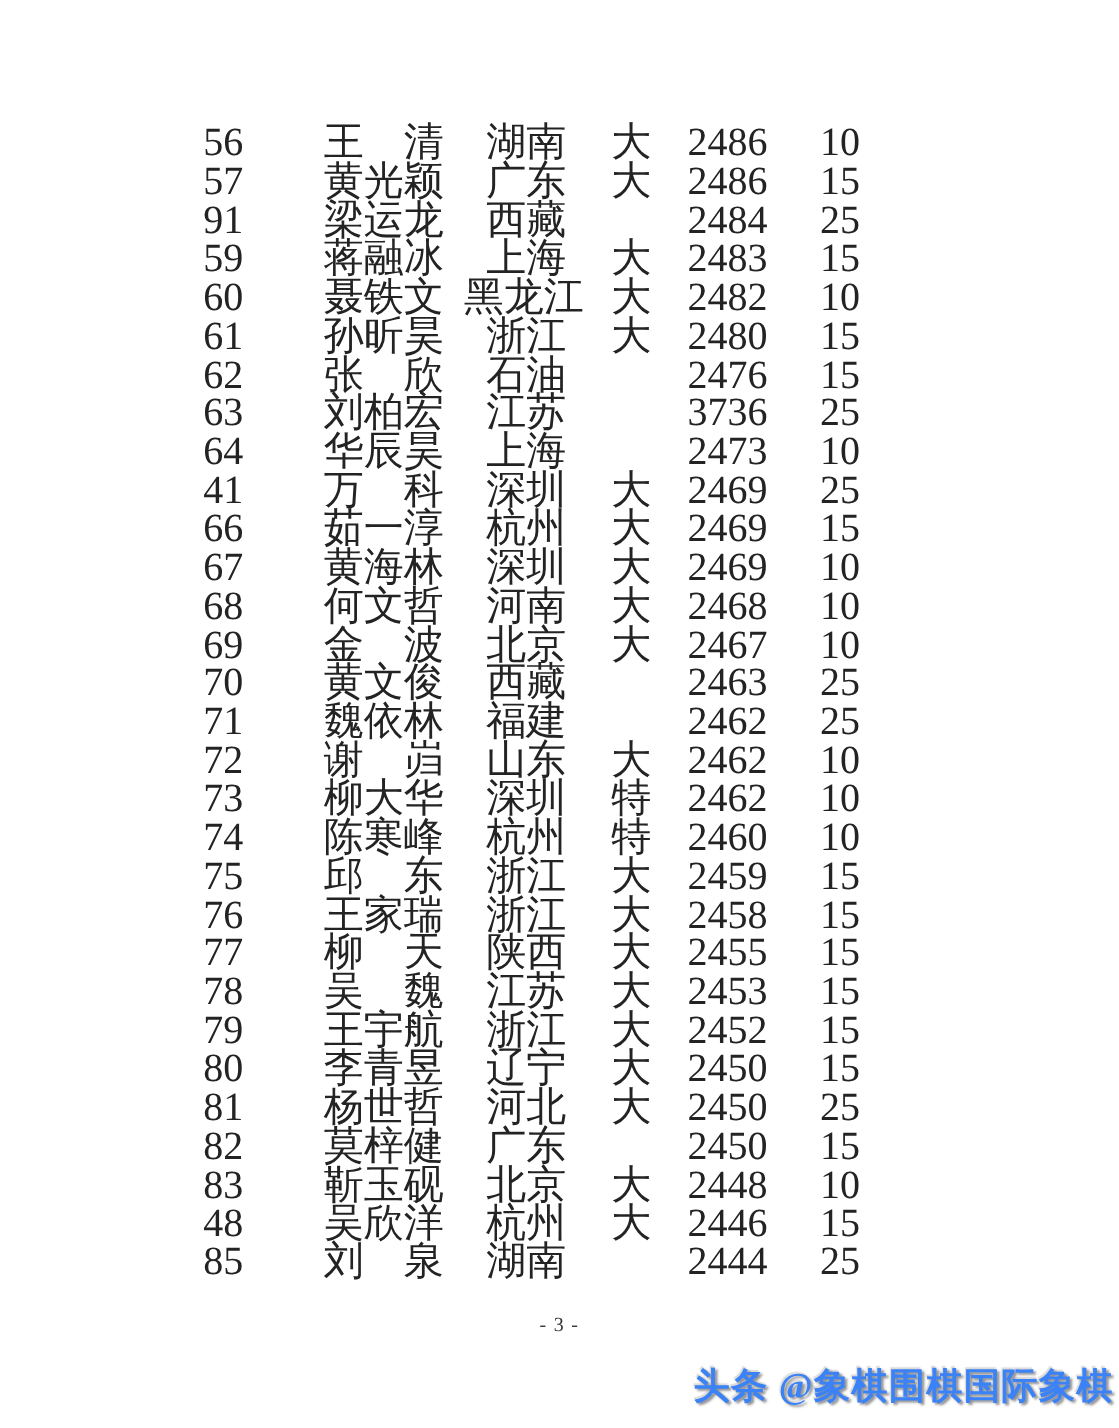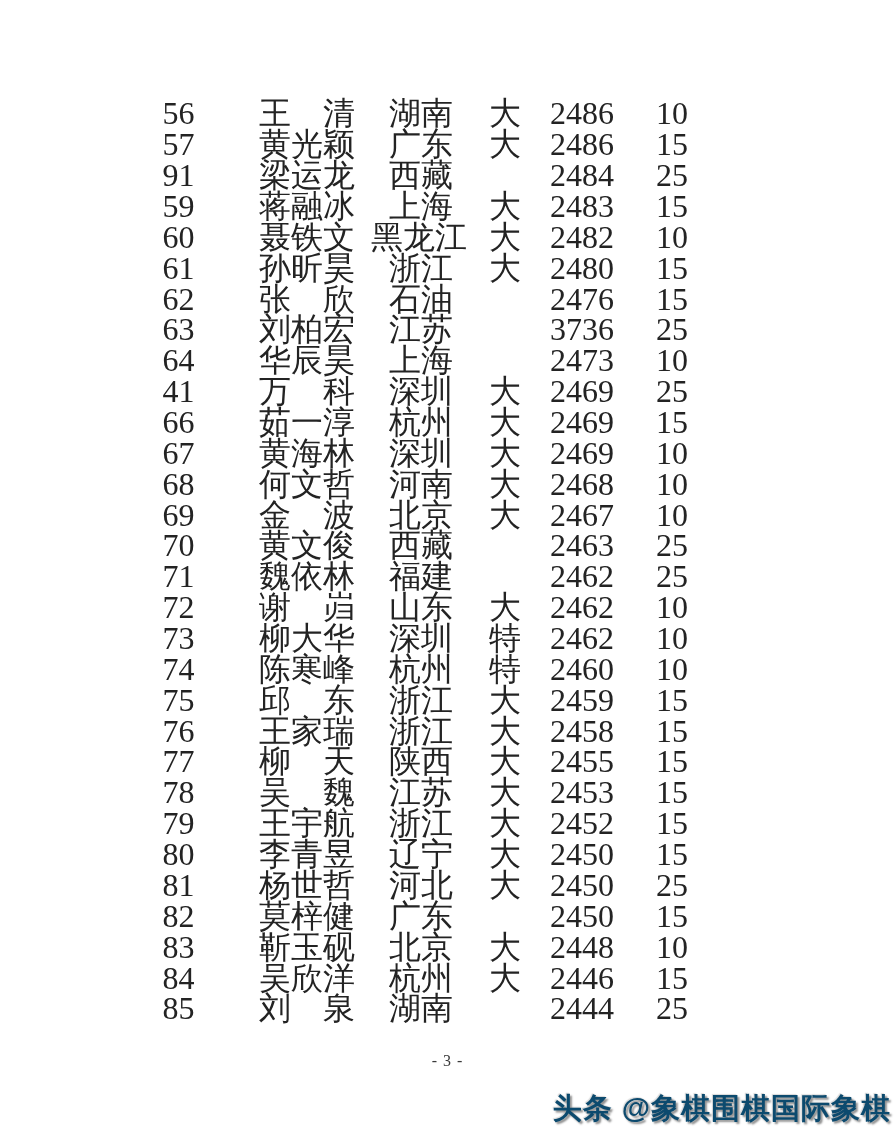--- a/index.html
+++ b/index.html
@@ -46,26 +46,26 @@
     width: 100%;
     text-align: center;
     font-size: 16px;
     letter-spacing: 1px;
     color: #3a3a3a;
   }
   .watermark {
     position: absolute;
     top: 1089px;
     right: 4px;
-    font-family: Liberation Sans, sans-serif;
+    font-family: Liberation Serif, serif;
     font-weight: bold;
     font-size: 29px;
     letter-spacing: 1px;
     white-space: nowrap;
-    color: #0c4a6e;
+    color: #3b82f6;
     text-shadow: 2px 2px 2px #8f8f8f, -1px -1px 1px #dadada;
   }
 </style>
 </head>
 <body>
 
 <div class="page">
   <div class="ranking-table" id="table-body">
   <div class="row">
     <span class="cell c-rank">56</span>
@@ -313,21 +313,21 @@
   <div class="row">
     <span class="cell c-rank">83</span>
     <span class="cell c-name">靳玉砚</span>
     <span class="cell c-region">北京</span>
     <span class="cell c-title">大</span>
     <span class="cell c-rating">2448</span>
     <span class="cell c-kval">10</span>
   </div>
 
   <div class="row">
-    <span class="cell c-rank">84</span>
+    <span class="cell c-rank">48</span>
     <span class="cell c-name">吴欣洋</span>
     <span class="cell c-region">杭州</span>
     <span class="cell c-title">大</span>
     <span class="cell c-rating">2446</span>
     <span class="cell c-kval">15</span>
   </div>
 
   <div class="row">
     <span class="cell c-rank">85</span>
     <span class="cell c-name">刘　泉</span>

